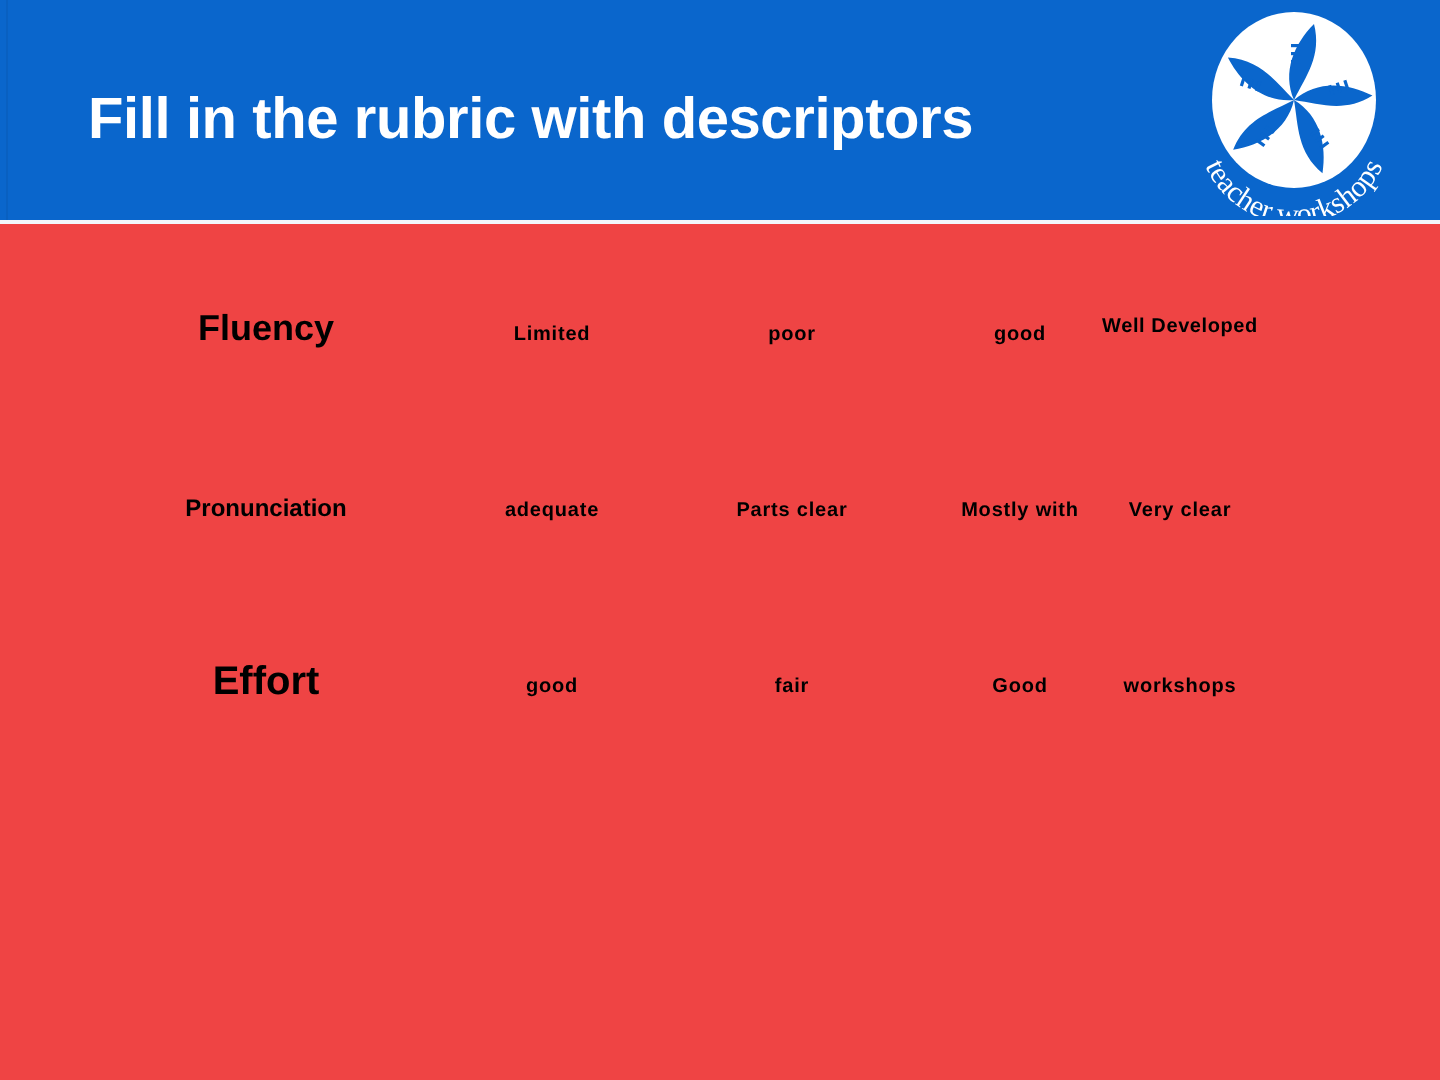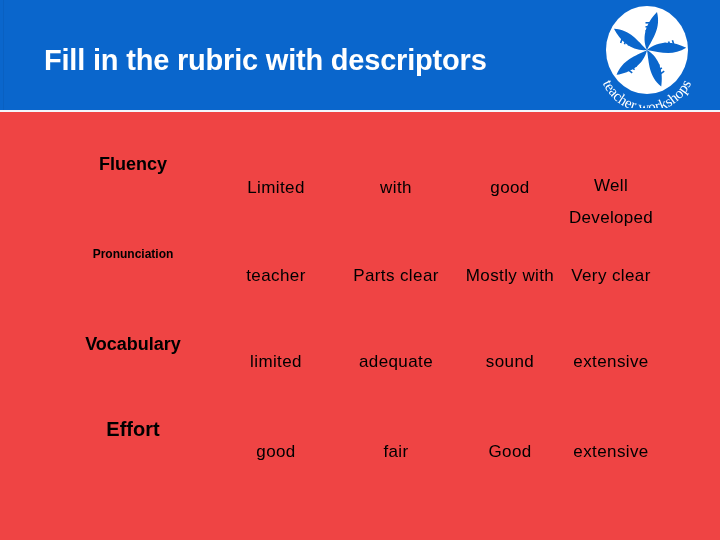--- a/index.html
+++ b/index.html
@@ -93,31 +93,30 @@
     transform: translateX(-50%);
   }
   .criterion {
     font-size: 18px;
     font-weight: bold;
     left: 133px;
     white-space: nowrap;
   }
   .criterion.narrow { font-size: 12px; }
   .level {
-    font-size: 17px;
-    font-weight: normal;
+    font-size: 10px;
+    font-weight: bold;
     letter-spacing: .4px;
     white-space: nowrap;
-    margin-top: 16px;
   }
   .level.two-line { white-space: normal; width: 110px; letter-spacing: .3px; }
   .lv1 { left: 276px; }
   .lv2 { left: 396px; }
   .lv3 { left: 510px; text-align: right; }
-  .lv4 { left: 611px; }
+  .lv4 { left: 590px; }
 
   
   .row-fluency .criterion      { top: 14px; }
   .row-fluency .level          { top: 22px; }
   .row-fluency .level.two-line { top: 14px; line-height: 1.9; }
 
   .row-pronunciation .criterion { top: 20px; }
   .row-pronunciation .level     { top: 22px; }
 
   .row-vocabulary .criterion { top: 18px; }
@@ -202,43 +201,36 @@
         <textPath href="#arcpath" startOffset="50%" text-anchor="middle">teacher workshops</textPath>
       </text>
     </svg>
   </div>
 
   <div class="rubric">
 
     <div class="rubric-row row-fluency">
       <div class="cell criterion">Fluency</div>
       <div class="cell level lv1">Limited</div>
-      <div class="cell level lv2">with</div>
+      <div class="cell level lv2">poor</div>
       <div class="cell level lv3">good</div>
       <div class="cell level lv4 two-line">Well Developed</div>
     </div>
 
     <div class="rubric-row row-pronunciation">
       <div class="cell criterion narrow">Pronunciation</div>
-      <div class="cell level lv1">teacher</div>
+      <div class="cell level lv1">adequate</div>
       <div class="cell level lv2">Parts clear</div>
       <div class="cell level lv3">Mostly with</div>
       <div class="cell level lv4">Very clear</div>
     </div>
 
-    <div class="rubric-row row-vocabulary">
-      <div class="cell criterion">Vocabulary</div>
-      <div class="cell level lv1">limited</div>
-      <div class="cell level lv2">adequate</div>
-      <div class="cell level lv3">sound</div>
-      <div class="cell level lv4">extensive</div>
-    </div>
 
     <div class="rubric-row row-effort">
       <div class="cell criterion">Effort</div>
       <div class="cell level lv1">good</div>
       <div class="cell level lv2">fair</div>
       <div class="cell level lv3">Good</div>
-      <div class="cell level lv4">extensive</div>
+      <div class="cell level lv4">workshops</div>
     </div>
 
   </div>
 </div>
 
 </body></html>

